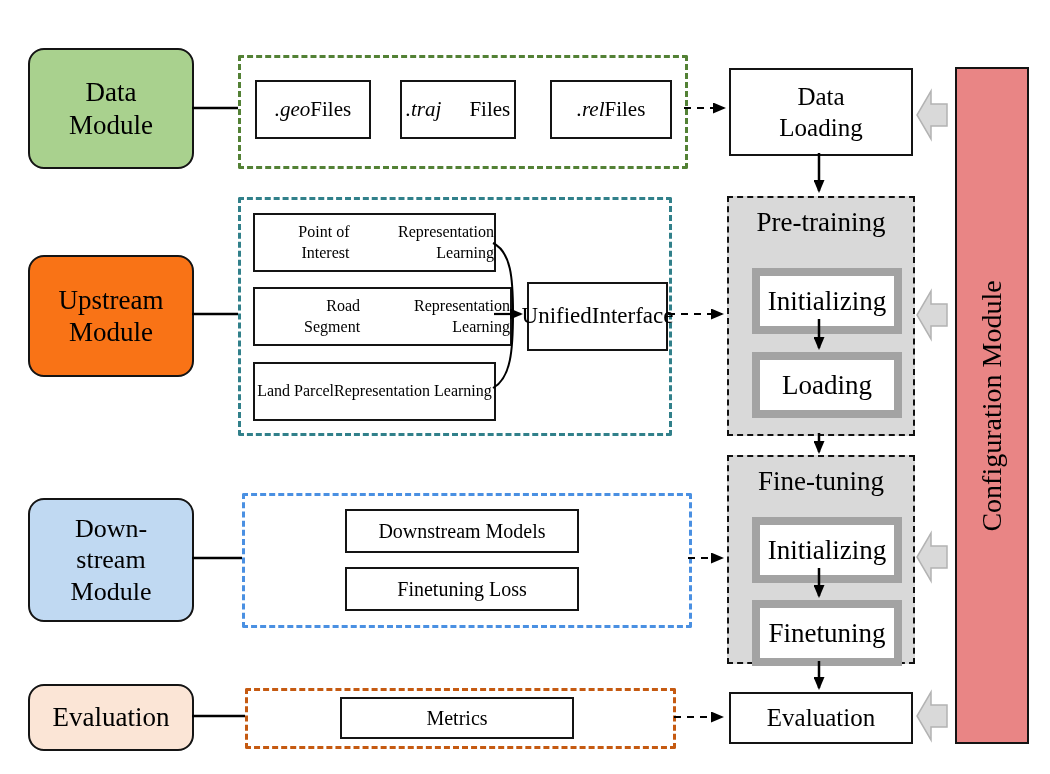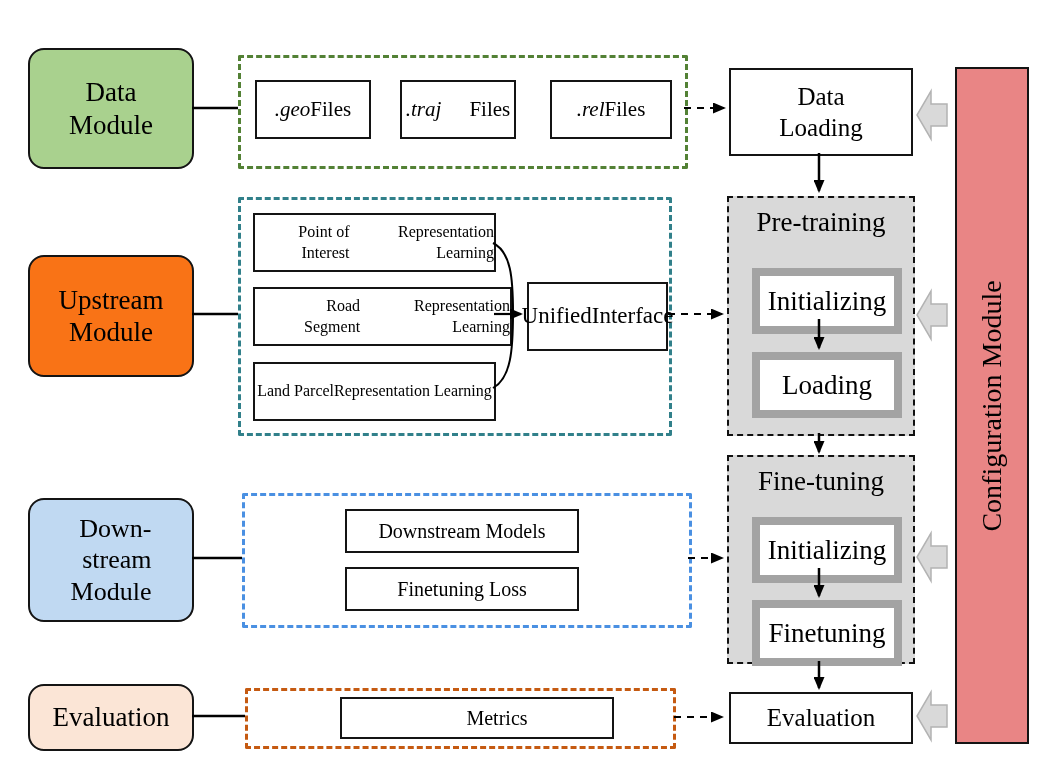--- a/index.html
+++ b/index.html
@@ -68,21 +68,21 @@
     </div>
   </div>
 
   <div class="module" style="left:28px; top:255px; width:162px; height:118px; background:#f97316;">
     <div>
       <span>Upstream</span>
       <span>Module</span>
     </div>
   </div>
 
-  <div class="module" style="left:28px; top:498px; width:162px; height:120px; background:#c0d9f2; font-size:26px;text-align:right;">
+  <div class="module" style="left:28px; top:498px; width:162px; height:120px; background:#c0d9f2; font-size:26px;">
     <div>
       <span>Down-</span>
       <span>stream</span>
       <span>Module</span>
     </div>
   </div>
 
   <div class="module" style="left:28px; top:684px; width:162px; height:63px; background:#fbe5d6;">
     <div>Evaluation</div>
   </div>
@@ -123,21 +123,21 @@
     <span>Interface</span>
   </div>
 
   <div class="wbox itembox" style="left:345px; top:567px; width:230px; height:40px;">
     <span>Finetuning Loss</span>
   </div>
   <div class="wbox itembox" style="left:345px; top:509px; width:230px; height:40px;">
     <span>Downstream Models</span>
   </div>
 
-  <div class="wbox itembox" style="left:340px; top:697px; width:230px; height:38px;padding-left:40px;">
+  <div class="wbox itembox" style="left:340px; top:697px; width:230px; height:38px;">
     <span>Metrics</span>
   </div>
 
 
   <div class="pbox" style="left:729px; top:68px; width:180px; height:84px;">
     <span>Data</span>
     <span>Loading</span>
   </div>
 
   <div class="stage" style="left:727px; top:196px; width:184px; height:236px;">

